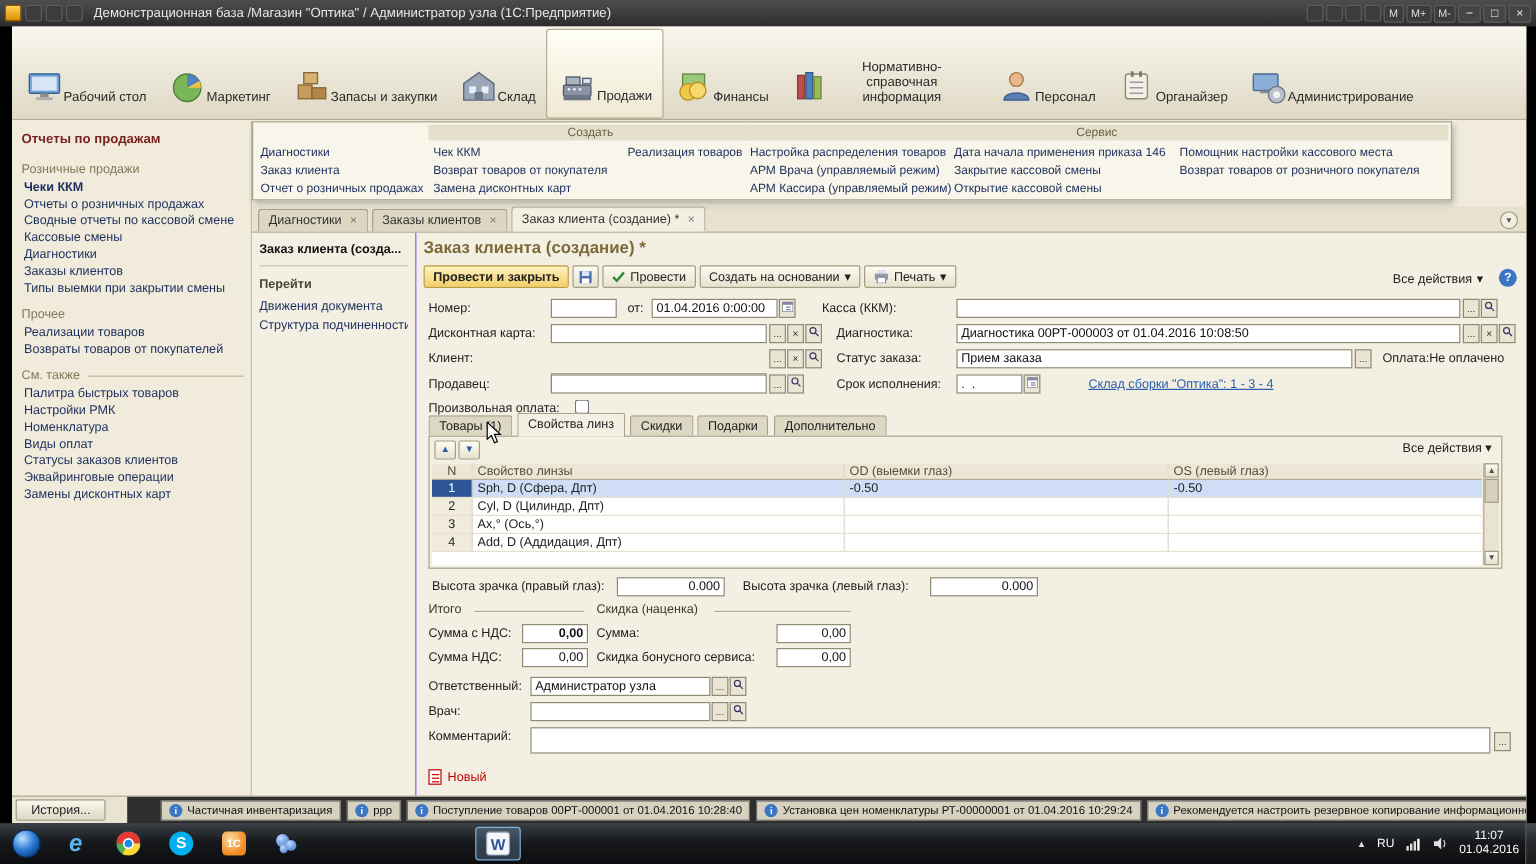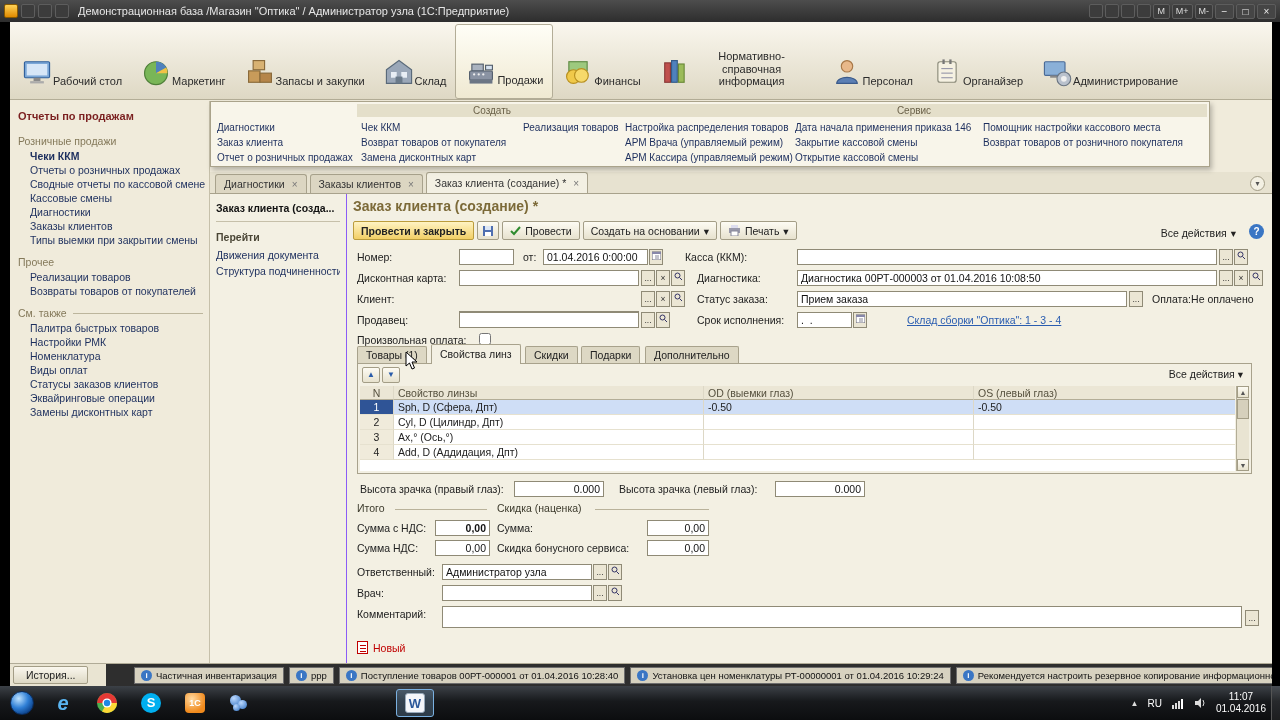--- a/index.html
+++ b/index.html
@@ -27,21 +27,21 @@
   .ritem .rlabel.wrap{white-space:normal}
   .ritem.active{background:linear-gradient(#fffef6,#efe9d2);border:1px solid #b3ad97;border-radius:3px}
   .ricon{width:32px;height:32px}
   
   .sidebar{position:absolute;top:79px;left:0;width:200px;bottom:23px;background:#f0ebdb;border-right:1px solid #c6c0aa;
     overflow:hidden;font-size:10.5px}
   .side-title{color:#7a1f1f;font-weight:bold;font-size:11px;padding:9px 8px 4px;white-space:nowrap}
   .side-sec{color:#84795a;padding:9px 8px 2px;white-space:nowrap}
   .side-sec.seeline{display:flex;align-items:center;gap:6px;padding-right:6px}
   .side-sec.seeline:after{content:"";flex:1;border-top:1px solid #bcb59c}
-  .side-item{color:#1d2f5e;padding:1px 8px 1px 20px;white-space:nowrap;overflow:hidden;cursor:default}
+  .side-item{color:#1d2f5e;padding:1px 8px 1px 10px;white-space:nowrap;overflow:hidden;cursor:default}
   .side-item.bold{font-weight:bold}
   
   .main{position:absolute;top:79px;left:200px;right:0;bottom:23px;background:#f0ebdb}
   
   .navpanel{position:absolute;top:0;left:0;width:1000px;height:66px;background:#f8f5ea;border:1px solid #aaa38b;
     box-shadow:2px 3px 5px rgba(0,0,0,.25);font-size:10px;z-index:5}
   .nav-grp{position:absolute;top:2px;height:13px;background:#e4dfca;color:#6a6149;text-align:center;line-height:13px;font-size:10px}
   .nav-col{position:absolute;top:18px}
   .nav-item{color:#1d2f5e;white-space:nowrap;height:15px;line-height:15px;cursor:default}
   

